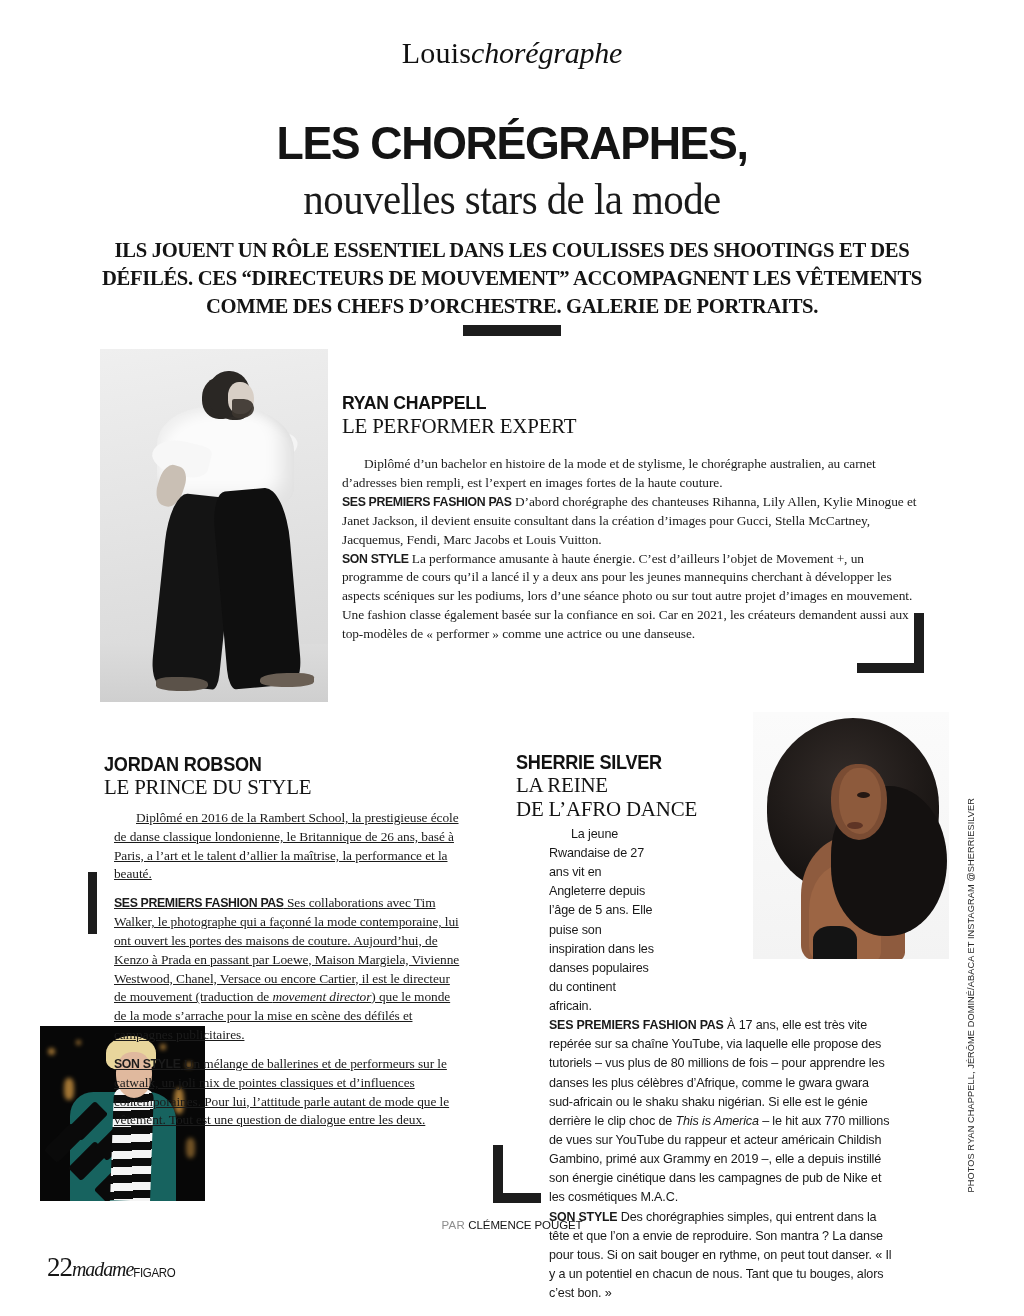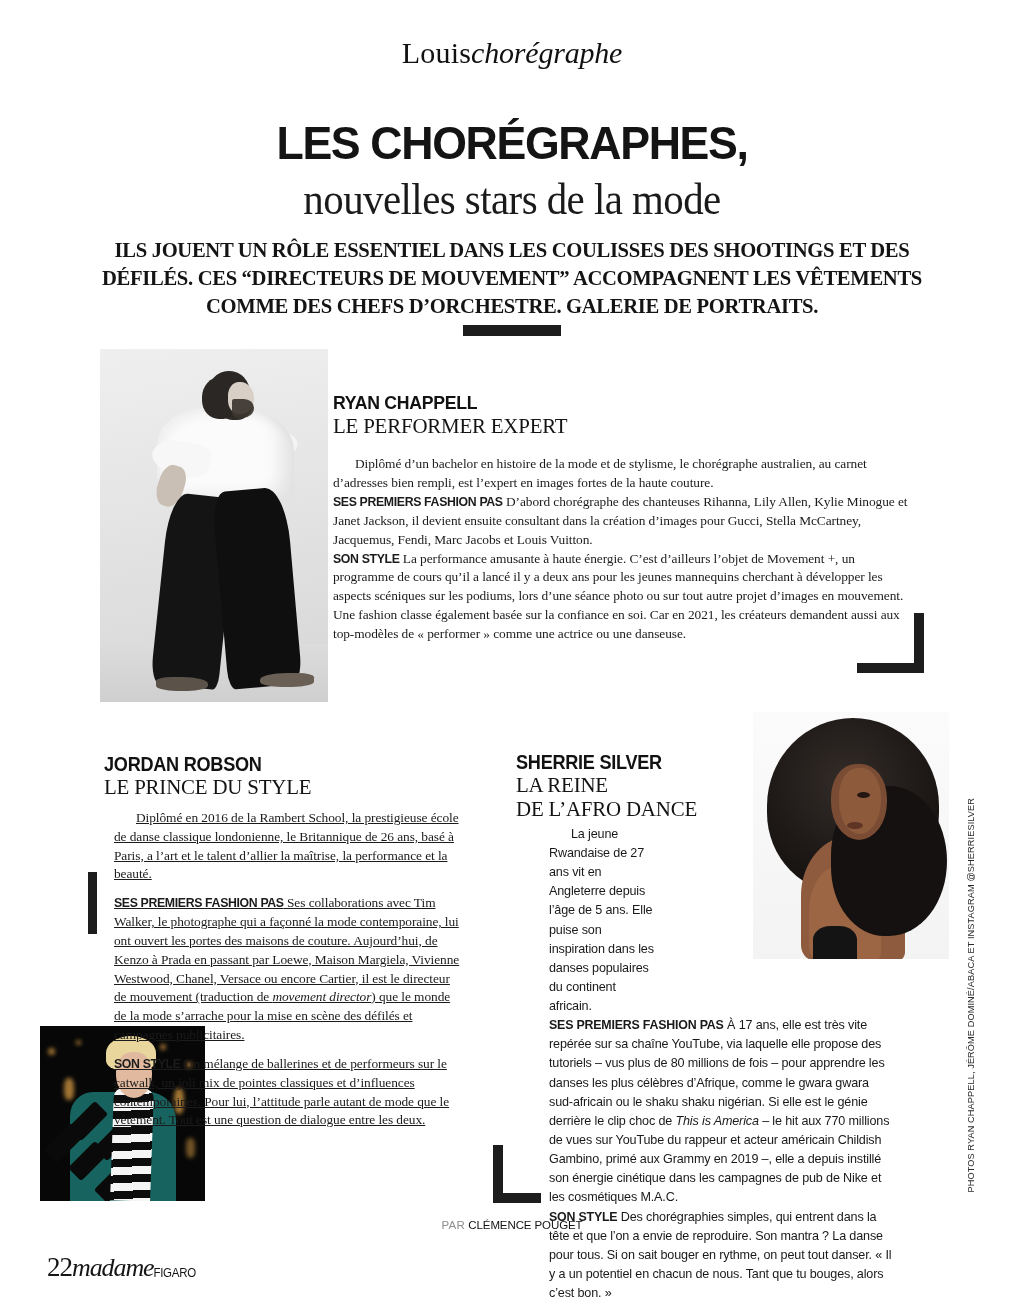--- a/index.html
+++ b/index.html
@@ -140,21 +140,21 @@
     font-size:12.6px;line-height:1.52;color:#191919;text-align:left;
     letter-spacing:-.15px;
   }
   .lede{text-indent:22px;}
   .lbl{font-family:"Liberation Sans", sans-serif;font-weight:700;
     font-size:12.3px;letter-spacing:-.35px;}
   .body-sans .lbl{font-size:12.4px;letter-spacing:-.2px;}
   .it{font-style:italic;}
 
   
-  #blk-ryan{left:333px;top:393px;width:578px;}
+  #blk-ryan{left:342px;top:393px;width:578px;}
   #blk-ryan .name{font-size:19px;}
   #blk-ryan p{margin:0;}
 
   #blk-jordan{left:104px;top:754px;width:368px;}
   #blk-jordan p{margin:10px;text-decoration:underline;}
 
   #blk-sherrie{left:516px;top:752px;width:378px;}
   #blk-sherrie p{margin:0;}
   #blk-sherrie .wrapfloat{float:right;width:238px;height:168px;shape-outside:inset(0);}
 
@@ -173,21 +173,21 @@
     font-family:"Liberation Sans", sans-serif;font-size:9.2px;
     letter-spacing:.1px;color:#2a2a2a;white-space:nowrap;
     transform-origin:left top;transform:rotate(-90deg) translateX(-100%);
   }
 
   
   .folio{position:absolute;left:47px;top:1252px;color:#151515;white-space:nowrap;}
   .folio .num{font-family:"Liberation Serif", serif;font-size:27px;
     letter-spacing:-1px;vertical-align:baseline;}
   .folio .mad{font-family:"Liberation Serif", serif;font-style:italic;
-    font-size:26px;letter-spacing:-1.1px;vertical-align:baseline;}
+    font-size:20px;letter-spacing:-1.1px;vertical-align:baseline;}
   .folio .fig{font-family:"Liberation Sans", sans-serif;font-size:11.5px;
     font-weight:400;letter-spacing:-.3px;vertical-align:baseline;
     transform:scaleY(1.18);display:inline-block;}
 </style>
 </head>
 <body>
 
 <div class="page">
 
   <div class="runhead">

